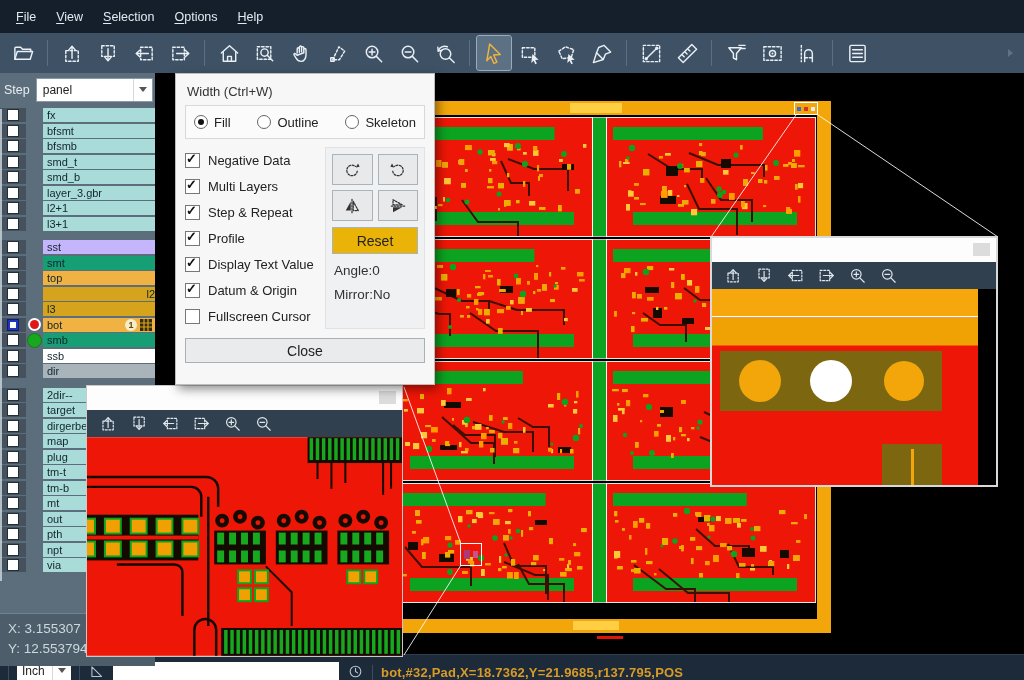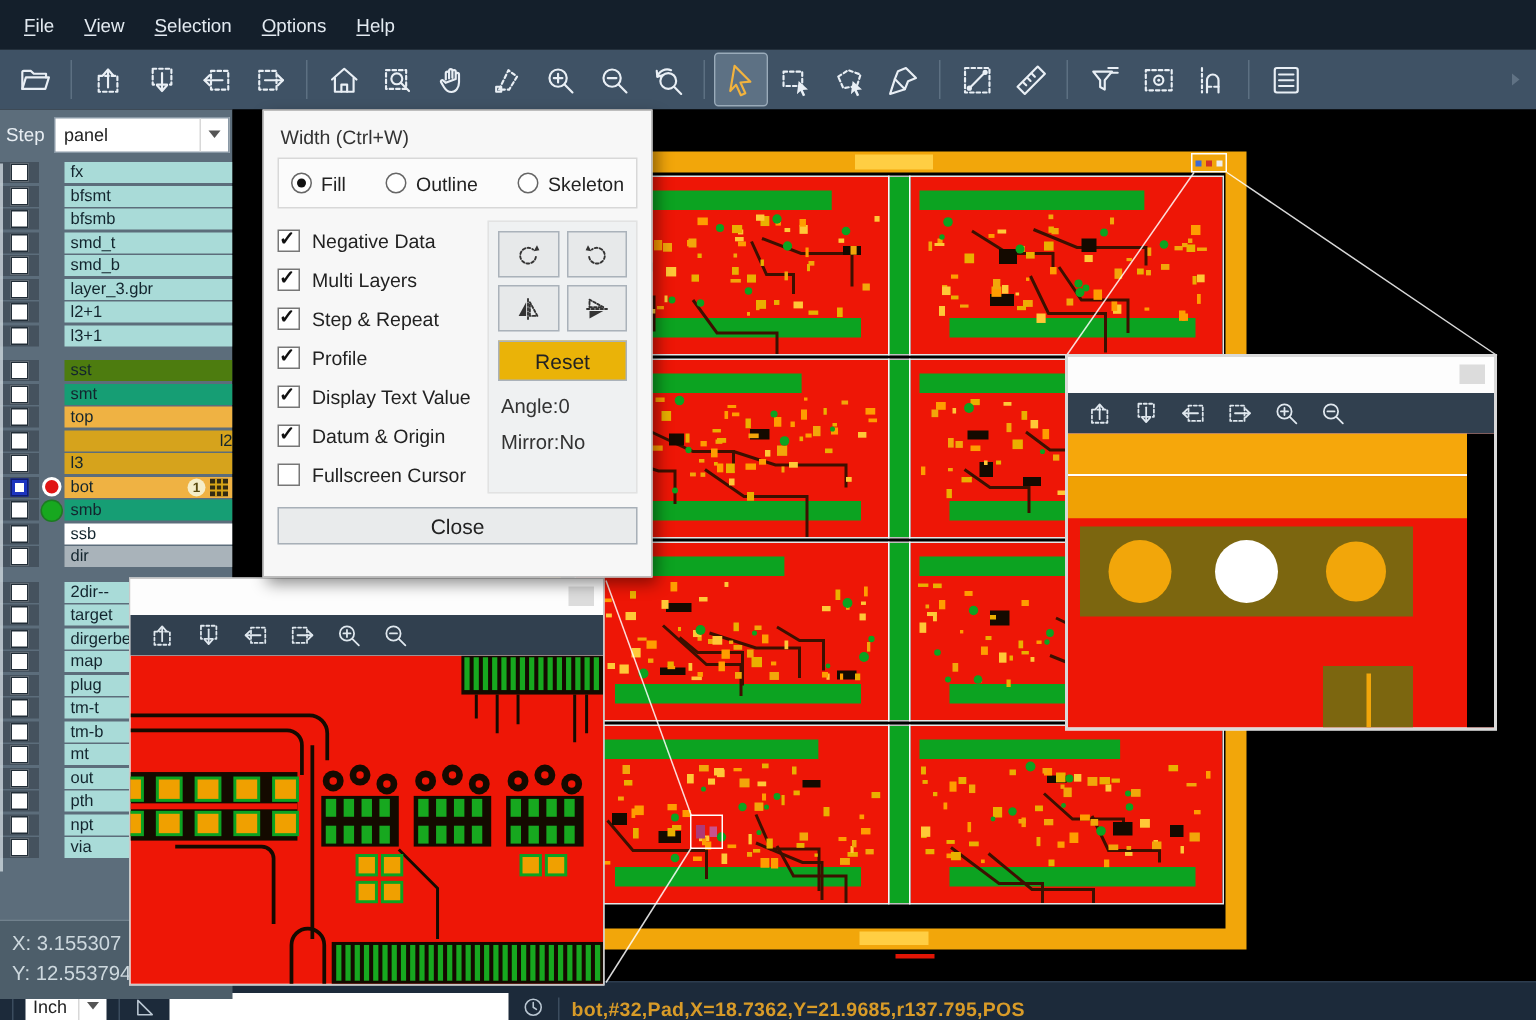--- a/index.html
+++ b/index.html
@@ -413,21 +413,21 @@
             <div class="name-cell" style="background: rgb(169, 219, 216);">
               <span>l3+1</span>
             </div>
           </div>
           <div class="layer-gap"></div>
           <div class="layer-row">
             <div class="cb-cell">
               <span class="cbox"></span>
             </div>
             <div class="ind-cell"></div>
-            <div class="name-cell" style="background: #4d7c0f;">
+            <div class="name-cell" style="background: #c4b5fd;">
               <span>sst</span>
             </div>
           </div>
           <div class="layer-row">
             <div class="cb-cell">
               <span class="cbox"></span>
             </div>
             <div class="ind-cell"></div>
             <div class="name-cell" style="background: rgb(22, 158, 116);">
               <span>smt</span>

